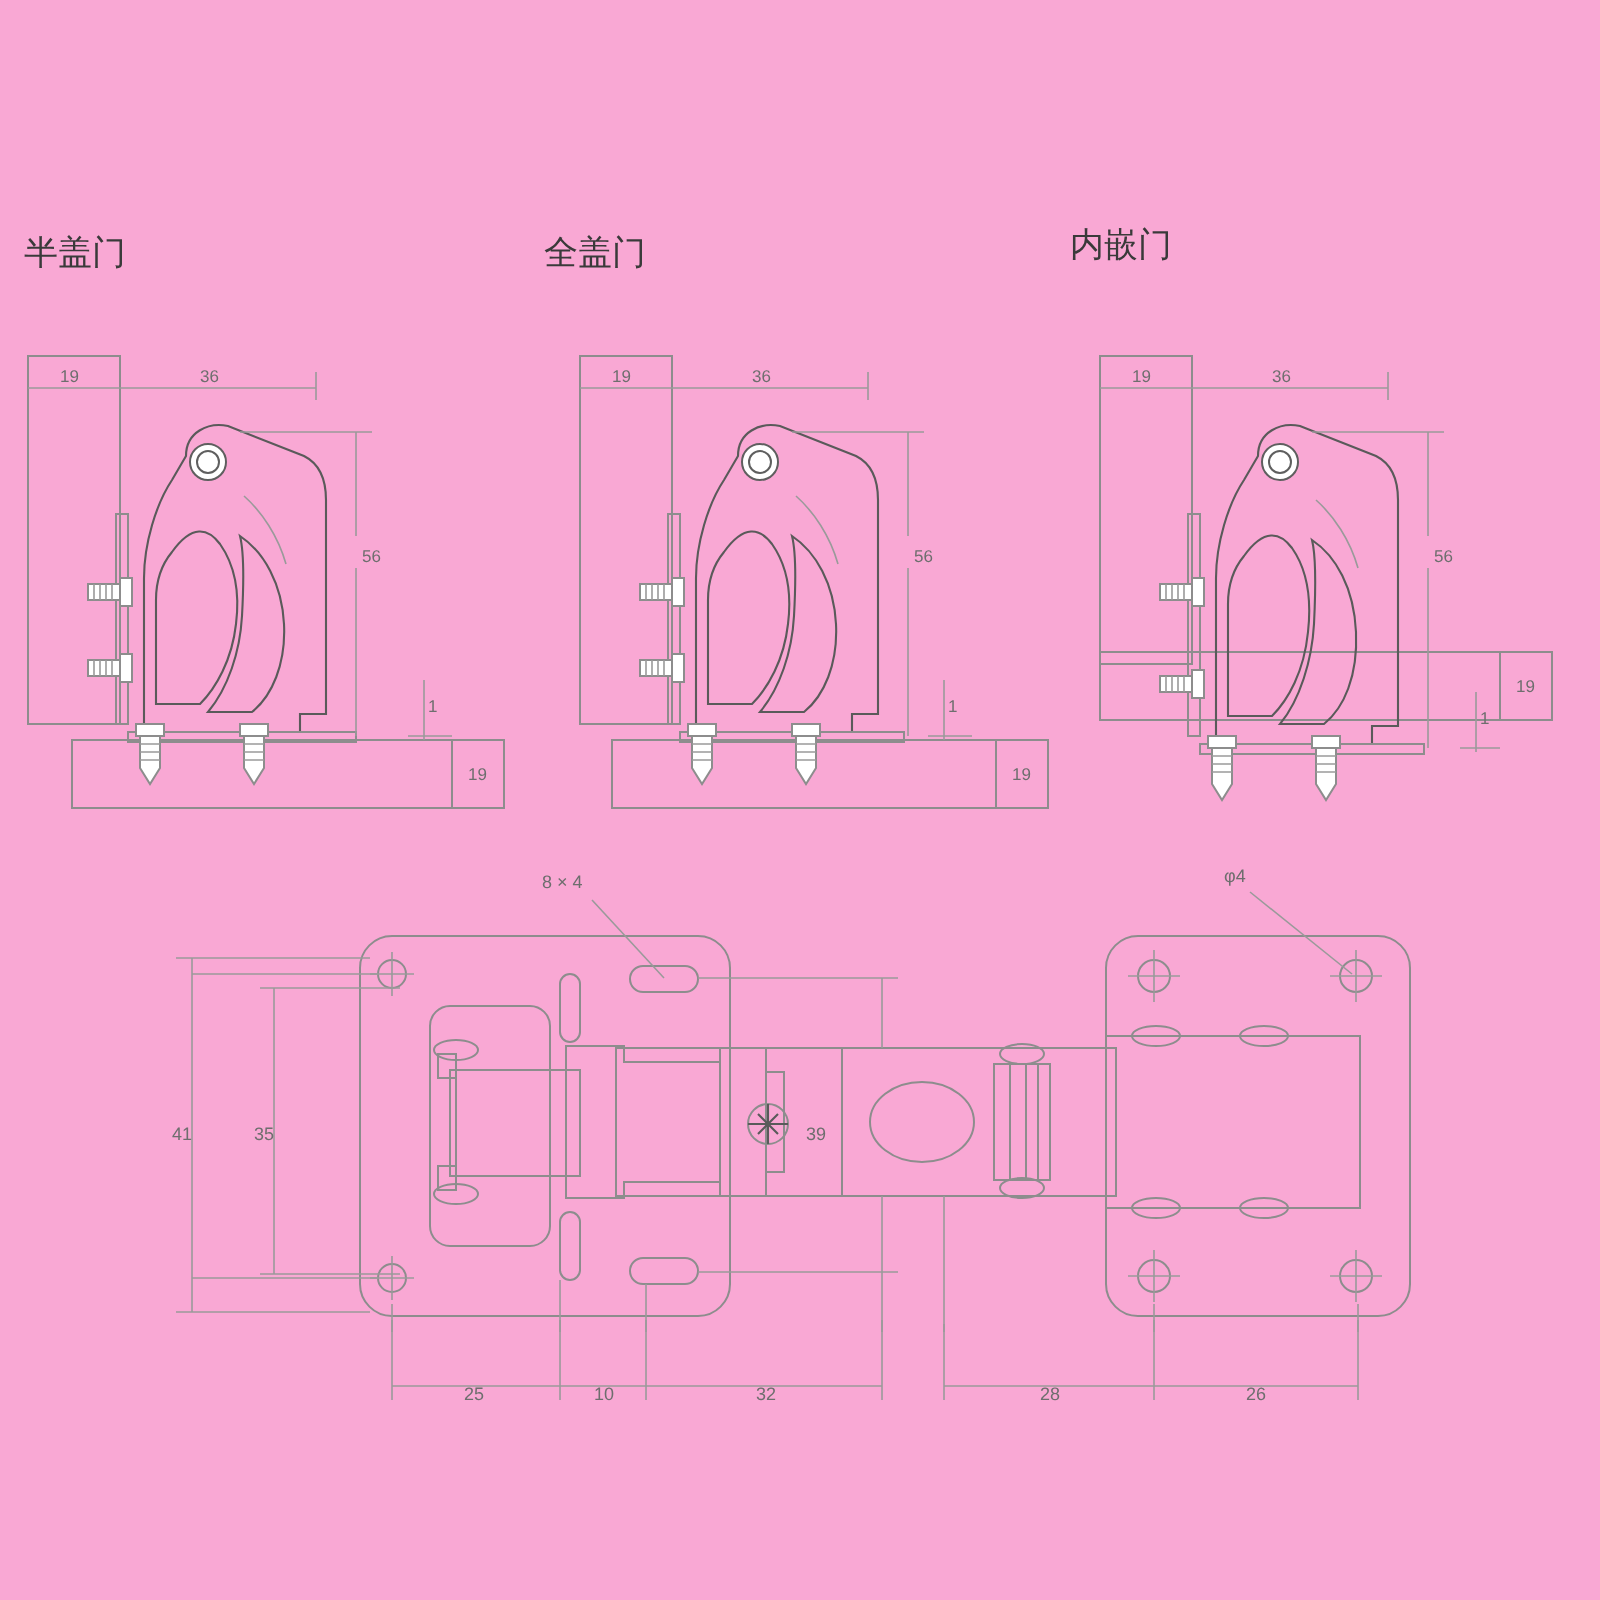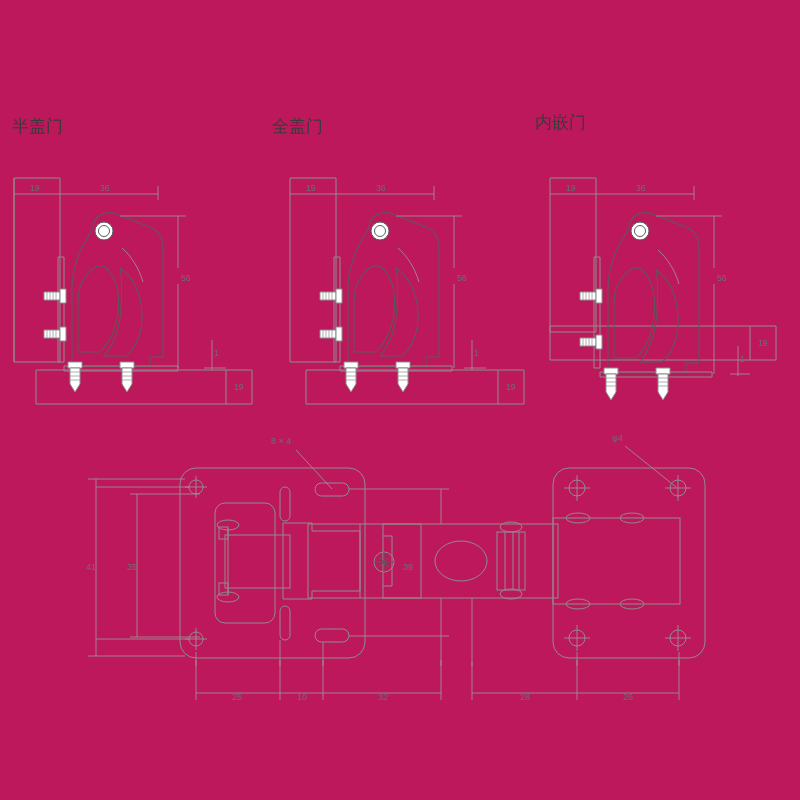--- a/index.html
+++ b/index.html
@@ -1,17 +1,17 @@
 <!DOCTYPE html>
 <html><head>
 <meta charset="utf-8">
 <style>
   html,body{margin:0;padding:0;background:#ffffff;}
   body{width:800px;height:800px;font-family:"Liberation Sans","DejaVu Sans",sans-serif;overflow:hidden;}
-  #sheet{position:relative;width:800px;height:800px;background:#be185d;}
+  #sheet{position:relative;width:800px;height:800px;background:#f9a8d4;}
   svg{display:block;}
   .ttl{font-size:17px;fill:#3a3a3a;font-family:"DejaVu Sans","Liberation Sans",sans-serif;}
   .dim{font-size:8.5px;fill:#6e6e6e;font-family:"Liberation Sans",sans-serif;}
   .dim2{font-size:9px;fill:#6e6e6e;font-family:"Liberation Sans",sans-serif;}
   .ln{fill:none;stroke:#8d8d8d;stroke-width:1;}
   .ln-t{fill:none;stroke:#9a9a9a;stroke-width:0.8;}
   .ln-h{fill:none;stroke:#5a5a5a;stroke-width:1.05;}
   .fillw{fill:#ffffff;stroke:#8d8d8d;stroke-width:1;}
   .fillw-h{fill:#ffffff;stroke:#5f5f5f;stroke-width:1;}
 </style>

